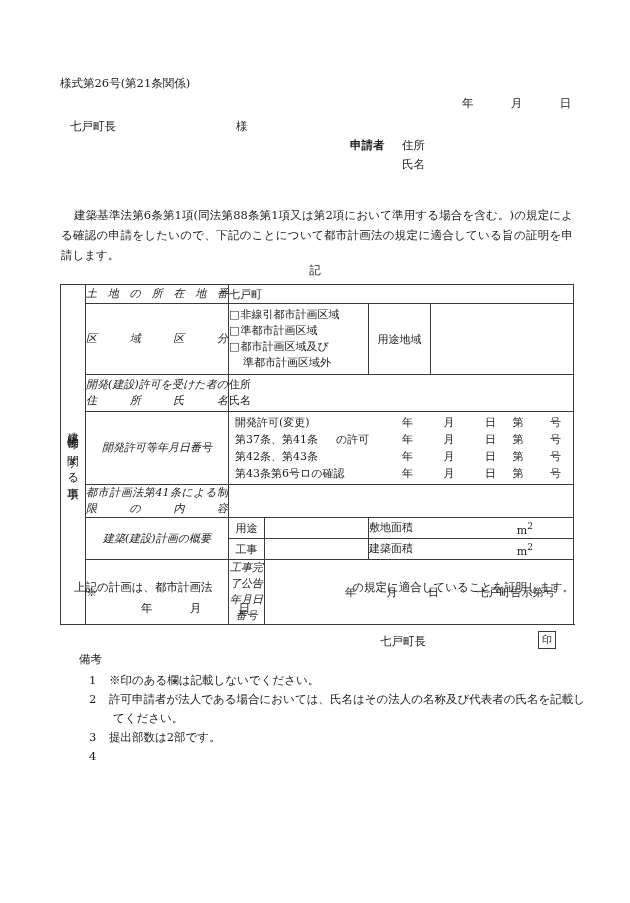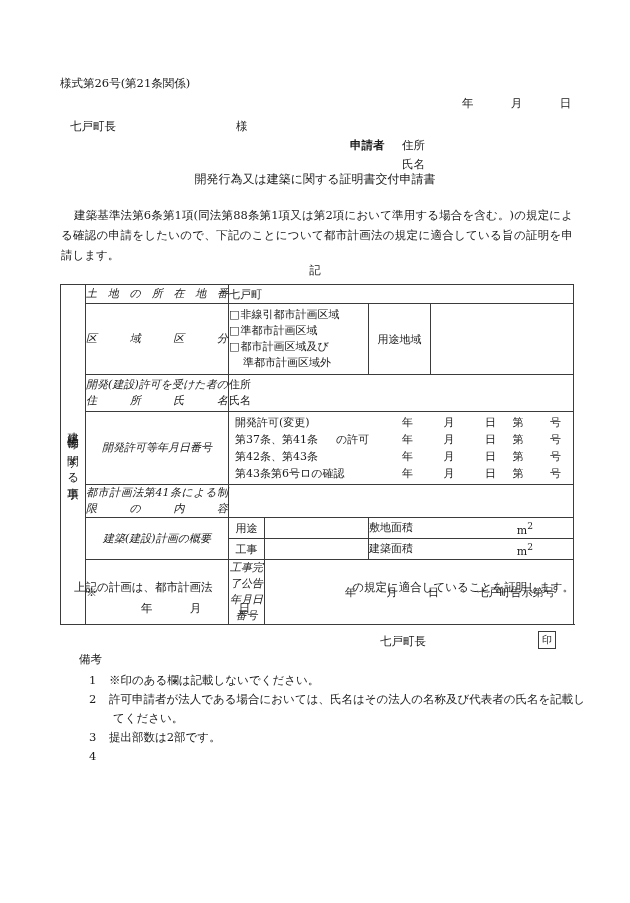--- a/index.html
+++ b/index.html
@@ -203,21 +203,20 @@
 
   <div class="abs t115" id="applicant-block">
     <span class="row">
       <span class="lbl">申請者</span><span>住所</span>
     </span>
     <span class="row">
       <span class="lbl"></span><span>氏名</span>
     </span>
   </div>
 
-  <div class="abs t12" id="doc-title">開発行為又は建築に関する証明書交付申請書</div>
 
   <div id="body-paragraph">建築基準法第6条第1項(同法第88条第1項又は第2項において準用する場合を含む。)の規定による確認の申請をしたいので、下記のことについて都市計画法の規定に適合している旨の証明を申請します。</div>
 
   <div class="abs t115" id="ki-mark">記</div>
 
   <table id="main-table">
     <colgroup>
       <col style="width:25px">
       <col style="width:143px">
       <col style="width:36px">

